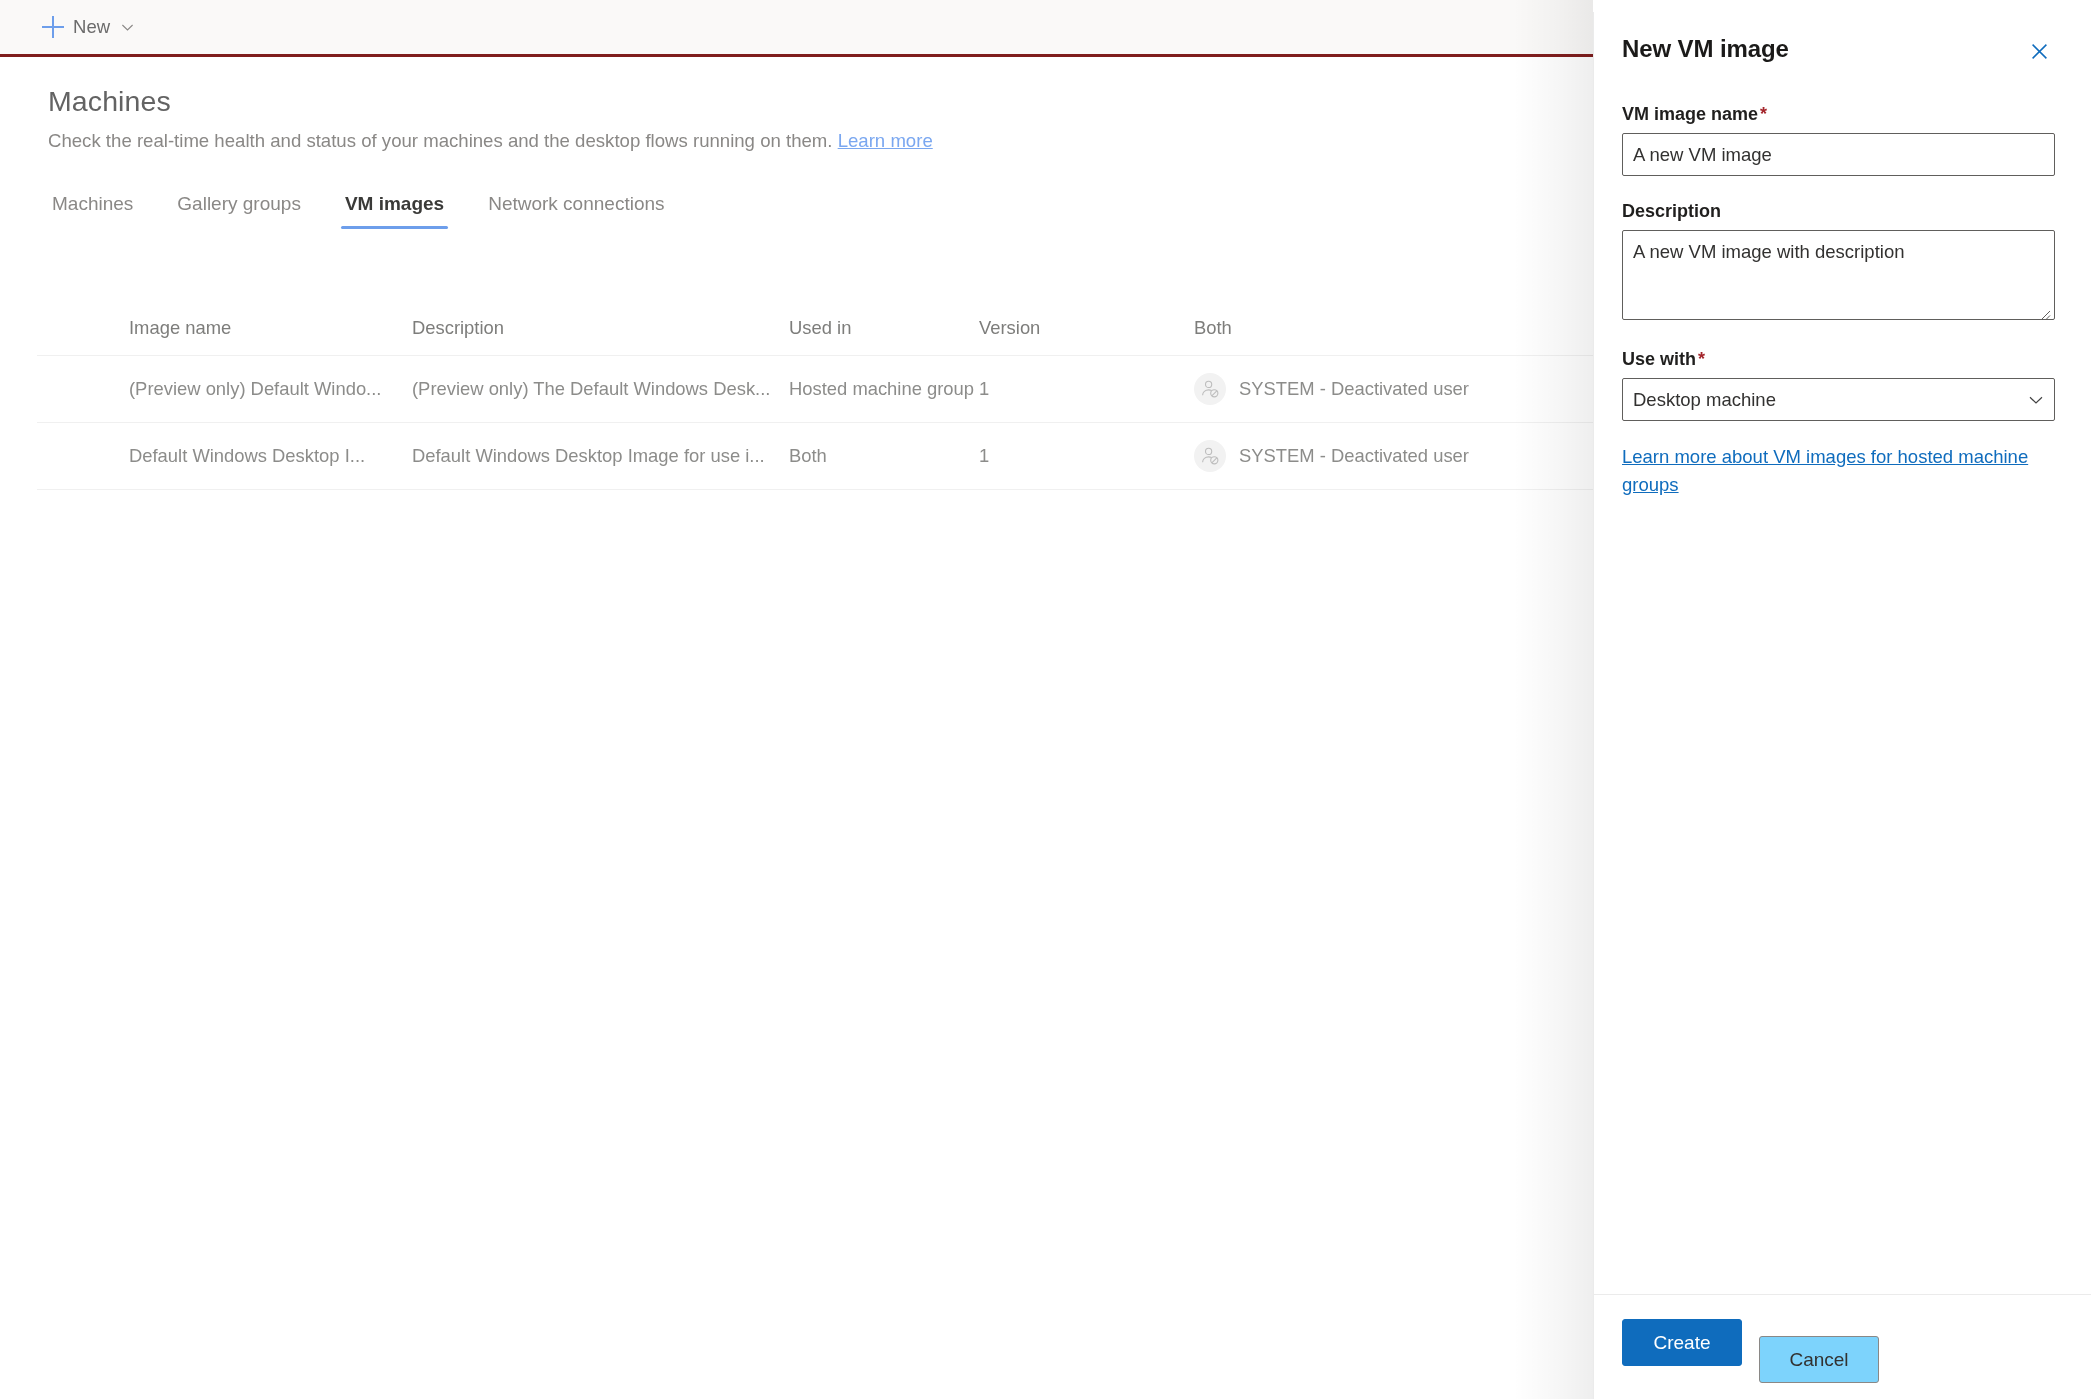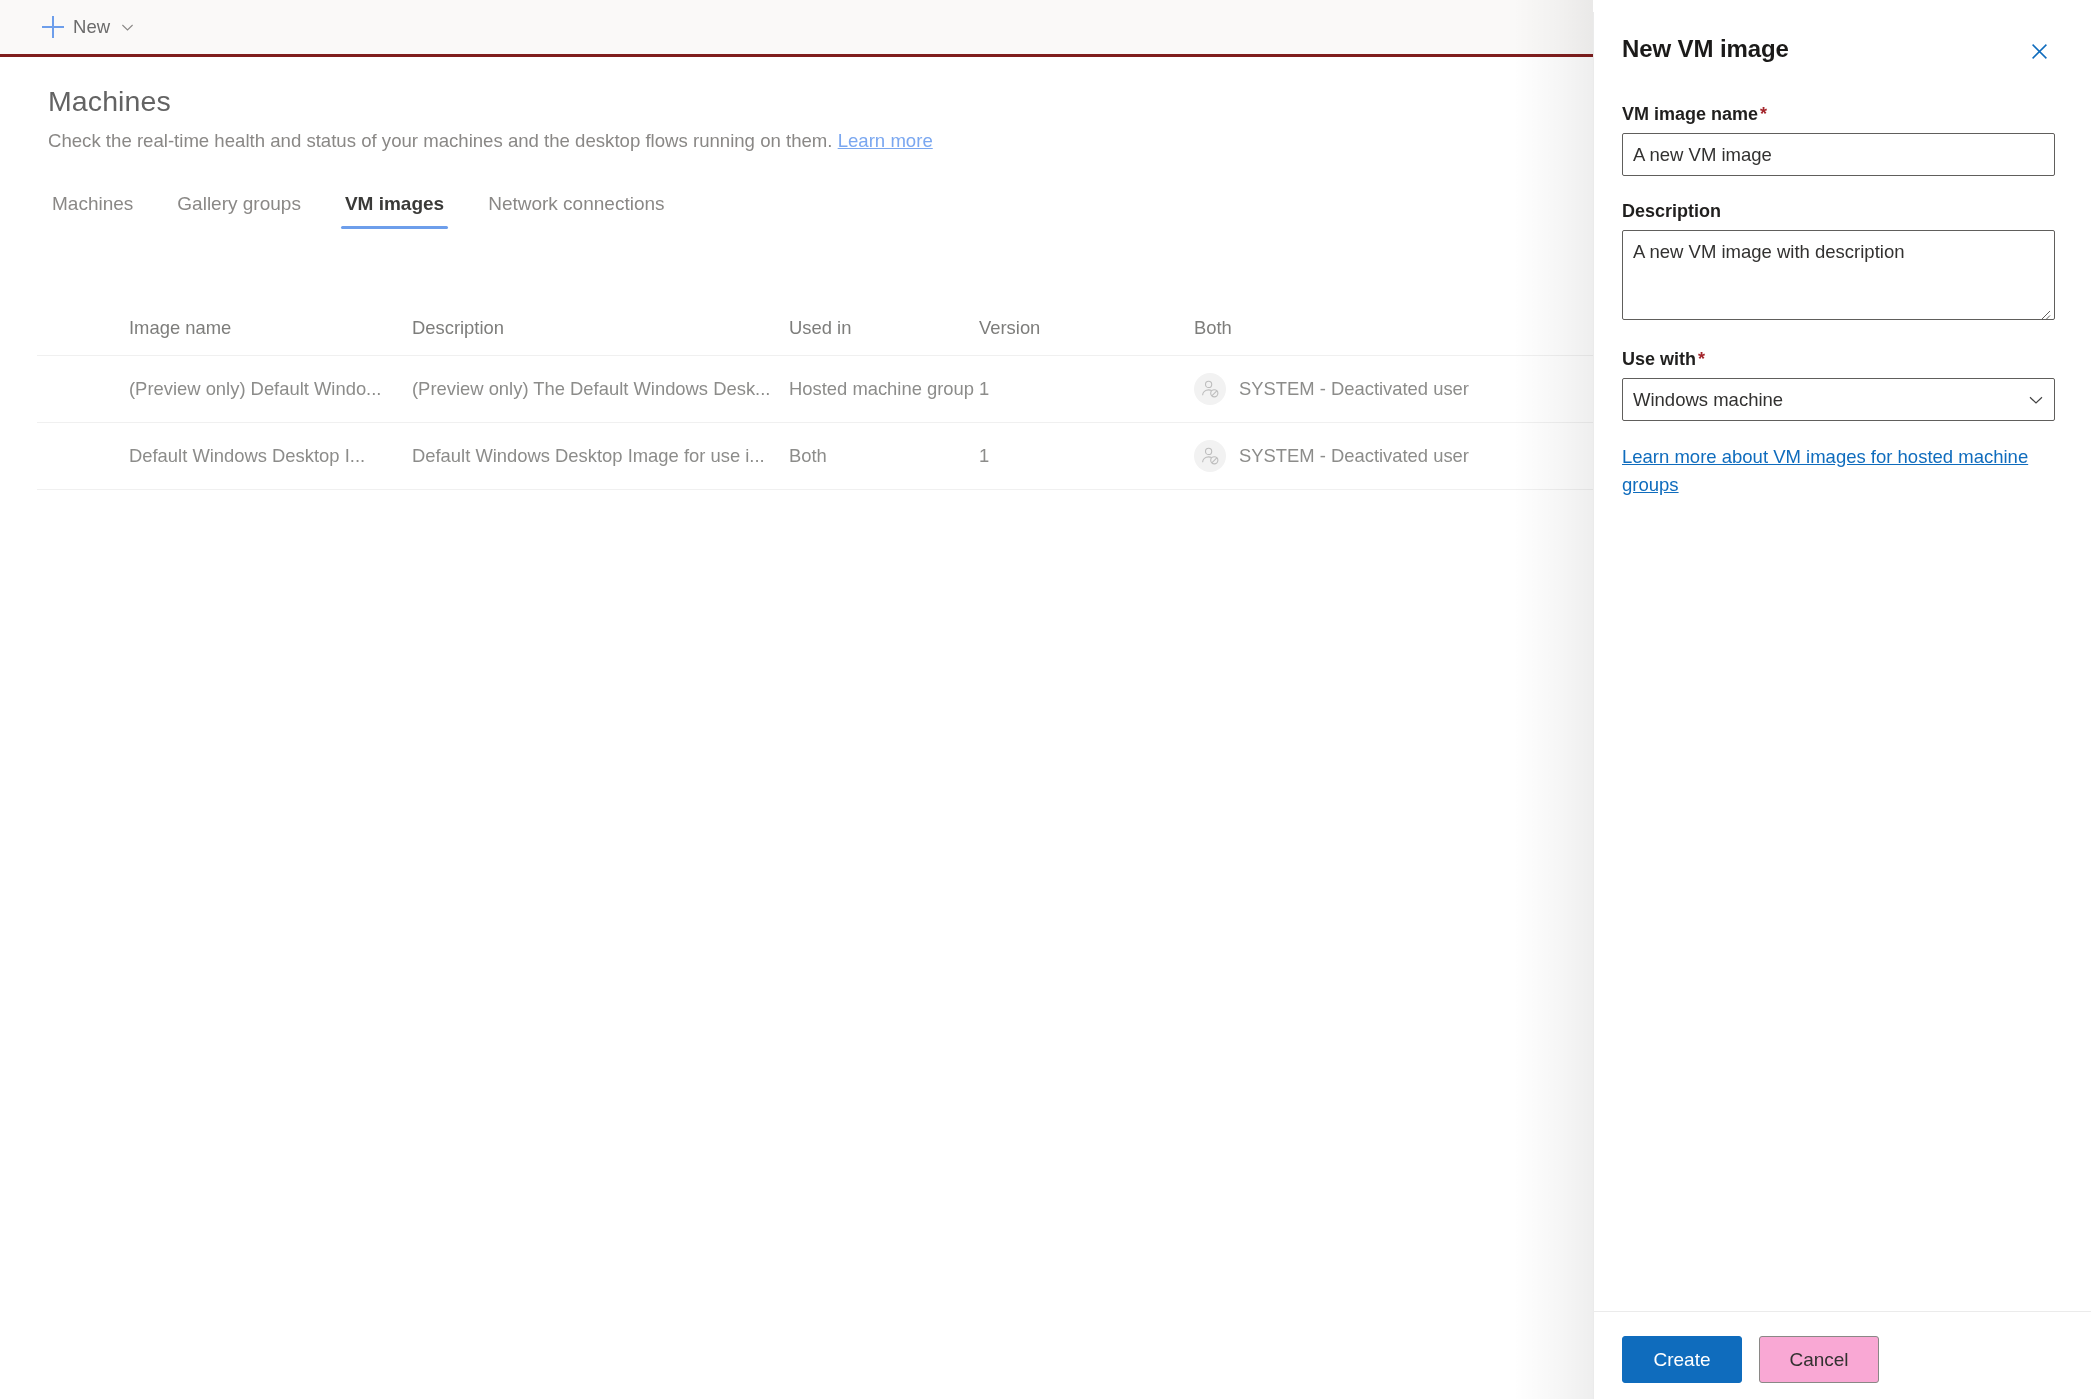--- a/index.html
+++ b/index.html
@@ -316,23 +316,24 @@
     cursor: pointer;
     padding: 0 20px;
     border: 1px solid transparent;
   }
   .btn-primary {
     background: #0f6cbd;
     color: #ffffff;
     border-color: #0f6cbd;
   }
   .btn-secondary {
-    background: #f9a8d4;
+    background: #7dd3fc;
     color: #323130;
     border-color: #8a8886;
+    margin-top: 17px;
   }
 </style>
 </head>
 <body>
 
 <div class="app">
 
   <div class="commandbar">
     <div class="new-button">
       <span class="plus-icon"></span>
@@ -460,21 +461,21 @@
           </span>
         </div>
       </div>
 
       <div class="field">
         <label class="field-label">
           <span>Use with</span><span class="req">*</span>
         </label>
         <div class="select-wrap">
           <div class="select-box">
-            <span>Windows machine</span>
+            <span>Desktop machine</span>
           </div>
           <span class="select-chevron">
             <svg width="16" height="16" viewBox="0 0 16 16">
                 <path d="M2 5.3 L8 11 L14 5.3" fill="none" stroke="#424242" stroke-width="1.2"></path>
               </svg>
           </span>
         </div>
       </div>
 
 

